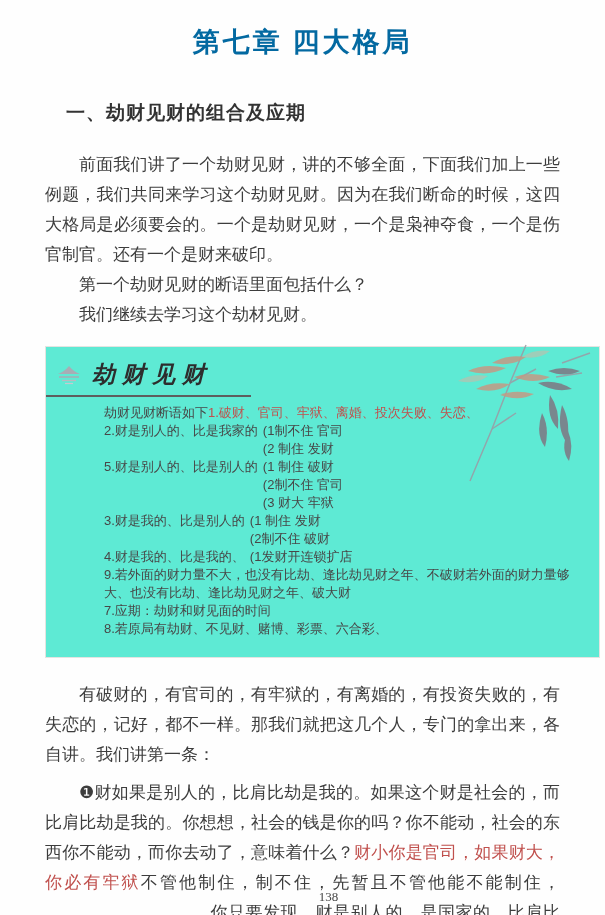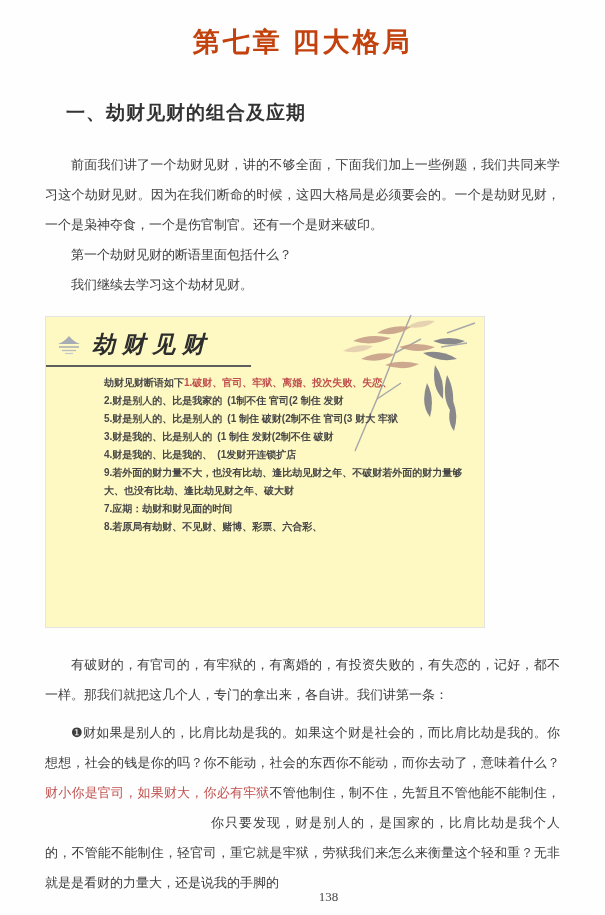--- a/index.html
+++ b/index.html
@@ -12,48 +12,48 @@
     font-family:"Liberation Serif","DejaVu Serif",serif;
     color:#3d3d3d;
     overflow:hidden;
   }
   .chapter-title {
     margin-top:24px;
     text-align:center;
     font-size:27px;
     font-weight:700;
     letter-spacing:3px;
-    color:#c2410c;
+    color:#0369a1;
     font-family:"Liberation Serif","DejaVu Serif",serif;
   }
   .section-heading {
     margin:40px 45px 0 66px;
     font-family:"Liberation Sans","DejaVu Sans",sans-serif;
     font-size:19px;
     font-weight:700;
     color:#333333;
     letter-spacing:1px;
   }
   .intro-block { margin:24px 45px 0 45px; }
   .intro-block p, .body-block p {
-    font-size:13px;
+    font-size:17px;
     line-height:30px;
     text-align:justify;
     color:#3d3d3d;
   }
   .indent { text-indent:2em; }
 
   
   .card {
     position:relative;
     margin:16px 0 0 45px;
-    width:440px;
+    width:555px;
     height:312px;
     border:1px solid #e4e4e1;
-    background:#fef9c3;
+    background:#5eead4;
   }
   .card-header {
     display:flex;
     align-items:center;
     padding:12px 0 0 8px;
     position:relative;
     z-index:2;
   }
   .card-header .logo { margin-right:8px; flex:0 0 auto; }
   .card-title {
@@ -73,29 +73,28 @@
     position:absolute;
     top:-4px; right:4px;
     z-index:1;
     pointer-events:none;
   }
   .card-content {
     position:relative;
     z-index:2;
     padding:7px 16px 0 58px;
     font-family:"Liberation Sans","DejaVu Sans",sans-serif;
-    font-size:10px;
+    font-size:13px;
     line-height:18px;
     color:#474747;
-    font-weight:bold;
   }
   .red { color:#c0504d; }
   .box-item { display:flex; align-items:flex-start; }
   .item-label { white-space:nowrap; margin-right:5px; }
-  .item-subs { display:flex; flex-direction:row; }
+  .item-subs { display:flex; flex-direction:column; }
   .box-item.plain { display:block; }
 
   .body-block { margin:22px 45px 0 45px; }
   .body-block .para-first { margin-top:0; }
   .body-block .para-rule { margin-top:8px; }
   .bullet { font-weight:400; }
   .gap-spacer { display:inline-block; width:165px; }
 
   .page-number {
     position:absolute;

